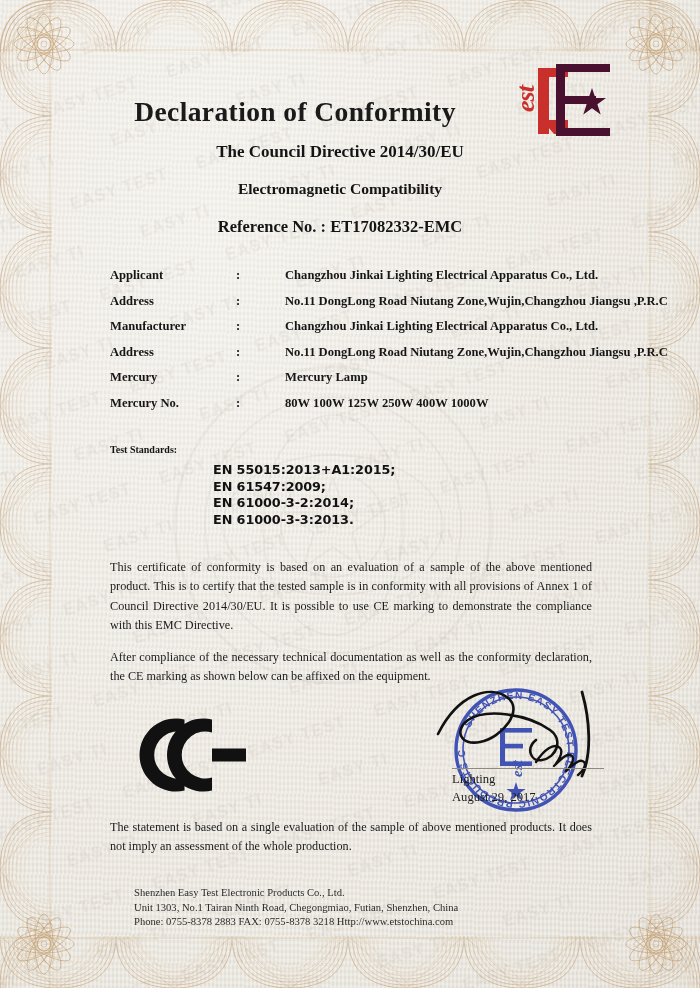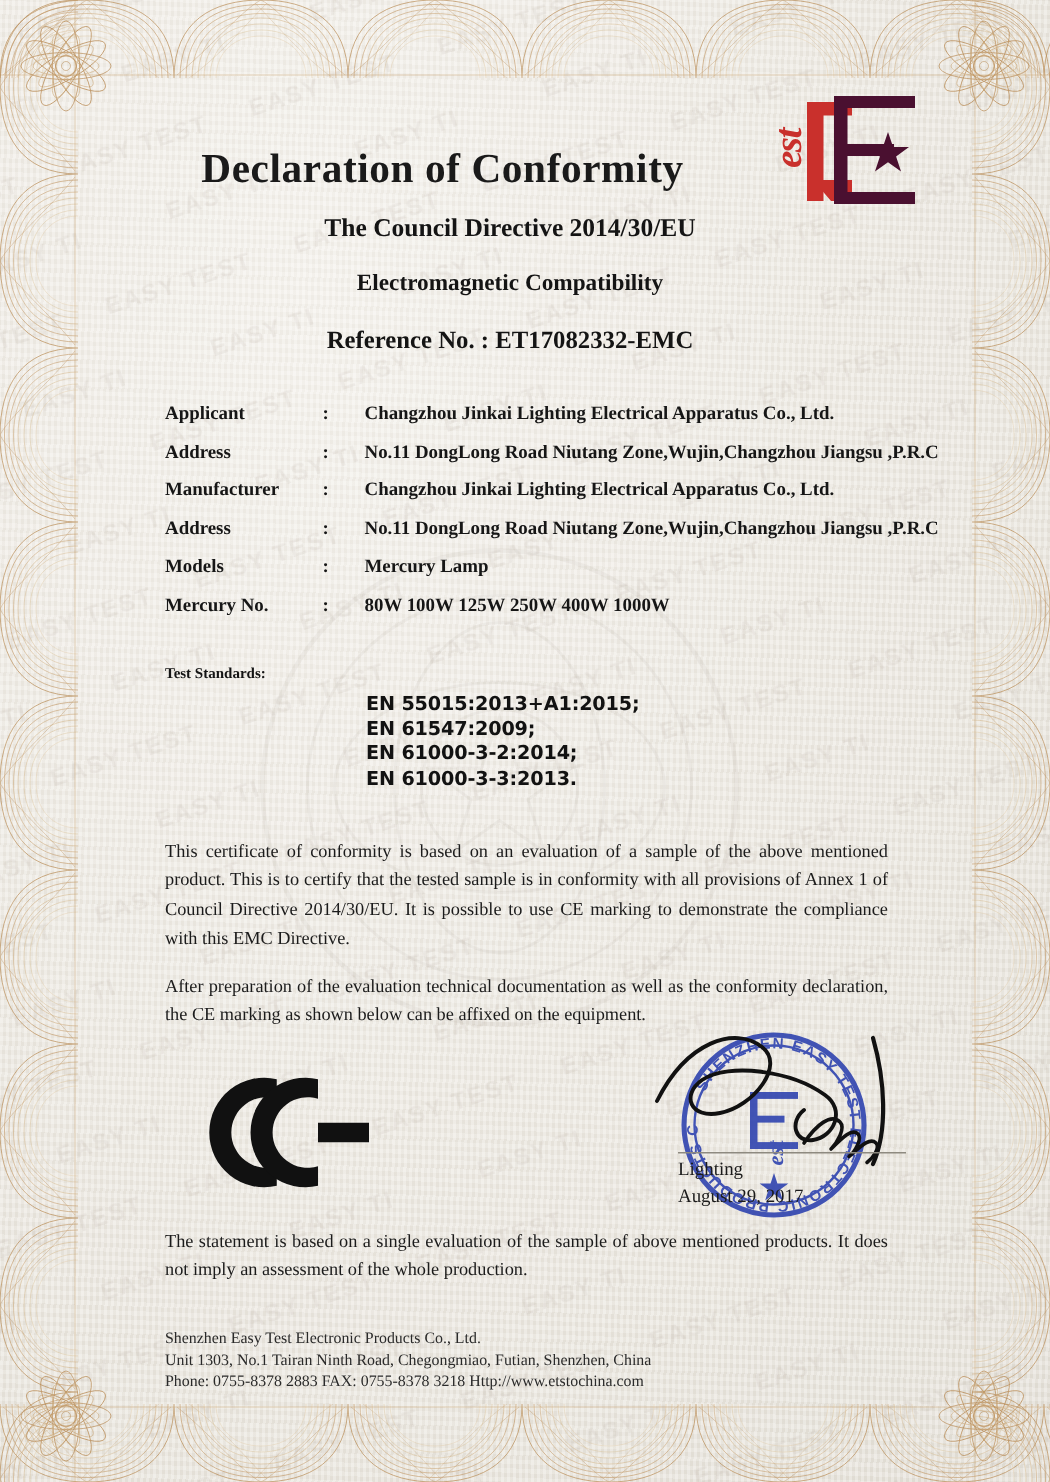--- a/index.html
+++ b/index.html
@@ -66,30 +66,30 @@
     position:absolute;left:60px;top:180px;width:560px;
     text-align:center;font-size:15.5px;font-weight:bold;color:#141414;
   }
   .h-ref{
     position:absolute;left:60px;top:217px;width:560px;
     text-align:center;font-size:16.5px;font-weight:bold;color:#141414;
   }
 
   
   #info{position:absolute;left:110px;top:268px;width:520px;}
-  .info-row{display:flex;align-items:baseline;height:25.5px;}
+  .info-row{display:flex;align-items:baseline;height:25.5px;gap:21px;}
   .info-label{width:105px;flex:none;font-size:12.6px;font-weight:bold;color:#161616;}
   .info-colon{width:28px;flex:none;font-size:12.6px;font-weight:bold;color:#161616;}
   .info-value{font-size:12.6px;font-weight:bold;color:#161616;white-space:nowrap;}
 
   #std-title{
     position:absolute;left:110px;top:444px;
     font-size:10px;font-weight:bold;color:#141414;
   }
-  #std-list{position:absolute;left:244px;top:462px;}
+  #std-list{position:absolute;left:213px;top:462px;}
   .std-item{
     font-family:"DejaVu Sans", sans-serif;
     font-size:12.8px;font-weight:bold;color:#121212;
     line-height:16.6px;letter-spacing:-.1px;
   }
 
   .para{
     position:absolute;left:110px;width:482px;
     font-size:12.2px;color:#1b1b1b;line-height:19.4px;
     text-align:justify;
@@ -112,21 +112,21 @@
   #mgr{
     position:absolute;left:452px;top:772px;
     font-size:12.6px;color:#1b1b1b;
   }
   #date{
     position:absolute;left:452px;top:790px;
     font-size:12.6px;color:#1b1b1b;
   }
 
   #footer{position:absolute;left:110px;top:886px;}
-  .foot-line{font-size:10.6px;color:#2a2a2a;line-height:14.6px;}
+  .foot-line{font-size:10.6px;color:#2a2a2a;line-height:14.6px;margin-left:24px;}
 </style>
 </head>
 <body>
 
 <div id="page">
   <div id="paper-grain"></div>
 
   <svg id="wm-tile" viewBox="0 0 700 988" preserveAspectRatio="none">
     <defs>
       <pattern id="wmp" width="132" height="96" patternUnits="userSpaceOnUse" patternTransform="rotate(-18)">
@@ -286,41 +286,41 @@
         <span class="info-label">Manufacturer</span>
         <span class="info-colon">:</span>
         <span class="info-value">Changzhou Jinkai Lighting Electrical Apparatus Co., Ltd.</span>
       </div>
       <div class="info-row">
         <span class="info-label">Address</span>
         <span class="info-colon">:</span>
         <span class="info-value">No.11 DongLong Road Niutang Zone,Wujin,Changzhou Jiangsu ,P.R.C</span>
       </div>
       <div class="info-row">
-        <span class="info-label">Models</span>
+        <span class="info-label">Mercury</span>
         <span class="info-colon">:</span>
         <span class="info-value">Mercury Lamp</span>
       </div>
       <div class="info-row">
         <span class="info-label">Mercury No.</span>
         <span class="info-colon">:</span>
         <span class="info-value">80W 100W 125W 250W 400W 1000W</span>
       </div>
     </div>
 
     <div id="std-title">Test Standards:</div>
     <div id="std-list">
       <div class="std-item">EN 55015:2013+A1:2015;</div>
       <div class="std-item">EN 61547:2009;</div>
       <div class="std-item">EN 61000-3-2:2014;</div>
       <div class="std-item">EN 61000-3-3:2013.</div>
     </div>
 
     <div class="para" id="p1">This certificate of conformity is based on an evaluation of a sample of the above mentioned product. This is to certify that the tested sample is in conformity with all provisions of Annex 1 of Council Directive 2014/30/EU. It is possible to use CE marking to demonstrate the compliance with this EMC Directive.</div>
-    <div class="para" id="p2">After preparation of the evaluation technical documentation as well as the conformity declaration, the CE marking as shown below can be affixed on the equipment.</div>
+    <div class="para" id="p2">After compliance of the necessary technical documentation as well as the conformity declaration, the CE marking as shown below can be affixed on the equipment.</div>
     <div class="para" id="p3">The statement is based on a single evaluation of the sample of above mentioned products. It does not imply an assessment of the whole production.</div>
 
     <svg id="ce" viewBox="0 0 130 86">
       <g fill="#111">
         <path d="M43,43 A43,43 0 0 0 43,43 Z"></path>
         <path d="M48.5,7.5 A36.5,36.5 0 1 0 48.5,78.5 L48.5,65.5 A23.5,23.5 0 1 1 48.5,20.5 Z"></path>
         <path d="M118,7.5 A36.5,36.5 0 1 0 118,78.5 L118,65.5 A23.5,23.5 0 1 1 118,20.5 Z" transform="translate(-42,0)"></path>
         <rect x="76" y="36.5" width="34" height="13"></rect>
       </g>
     </svg>

